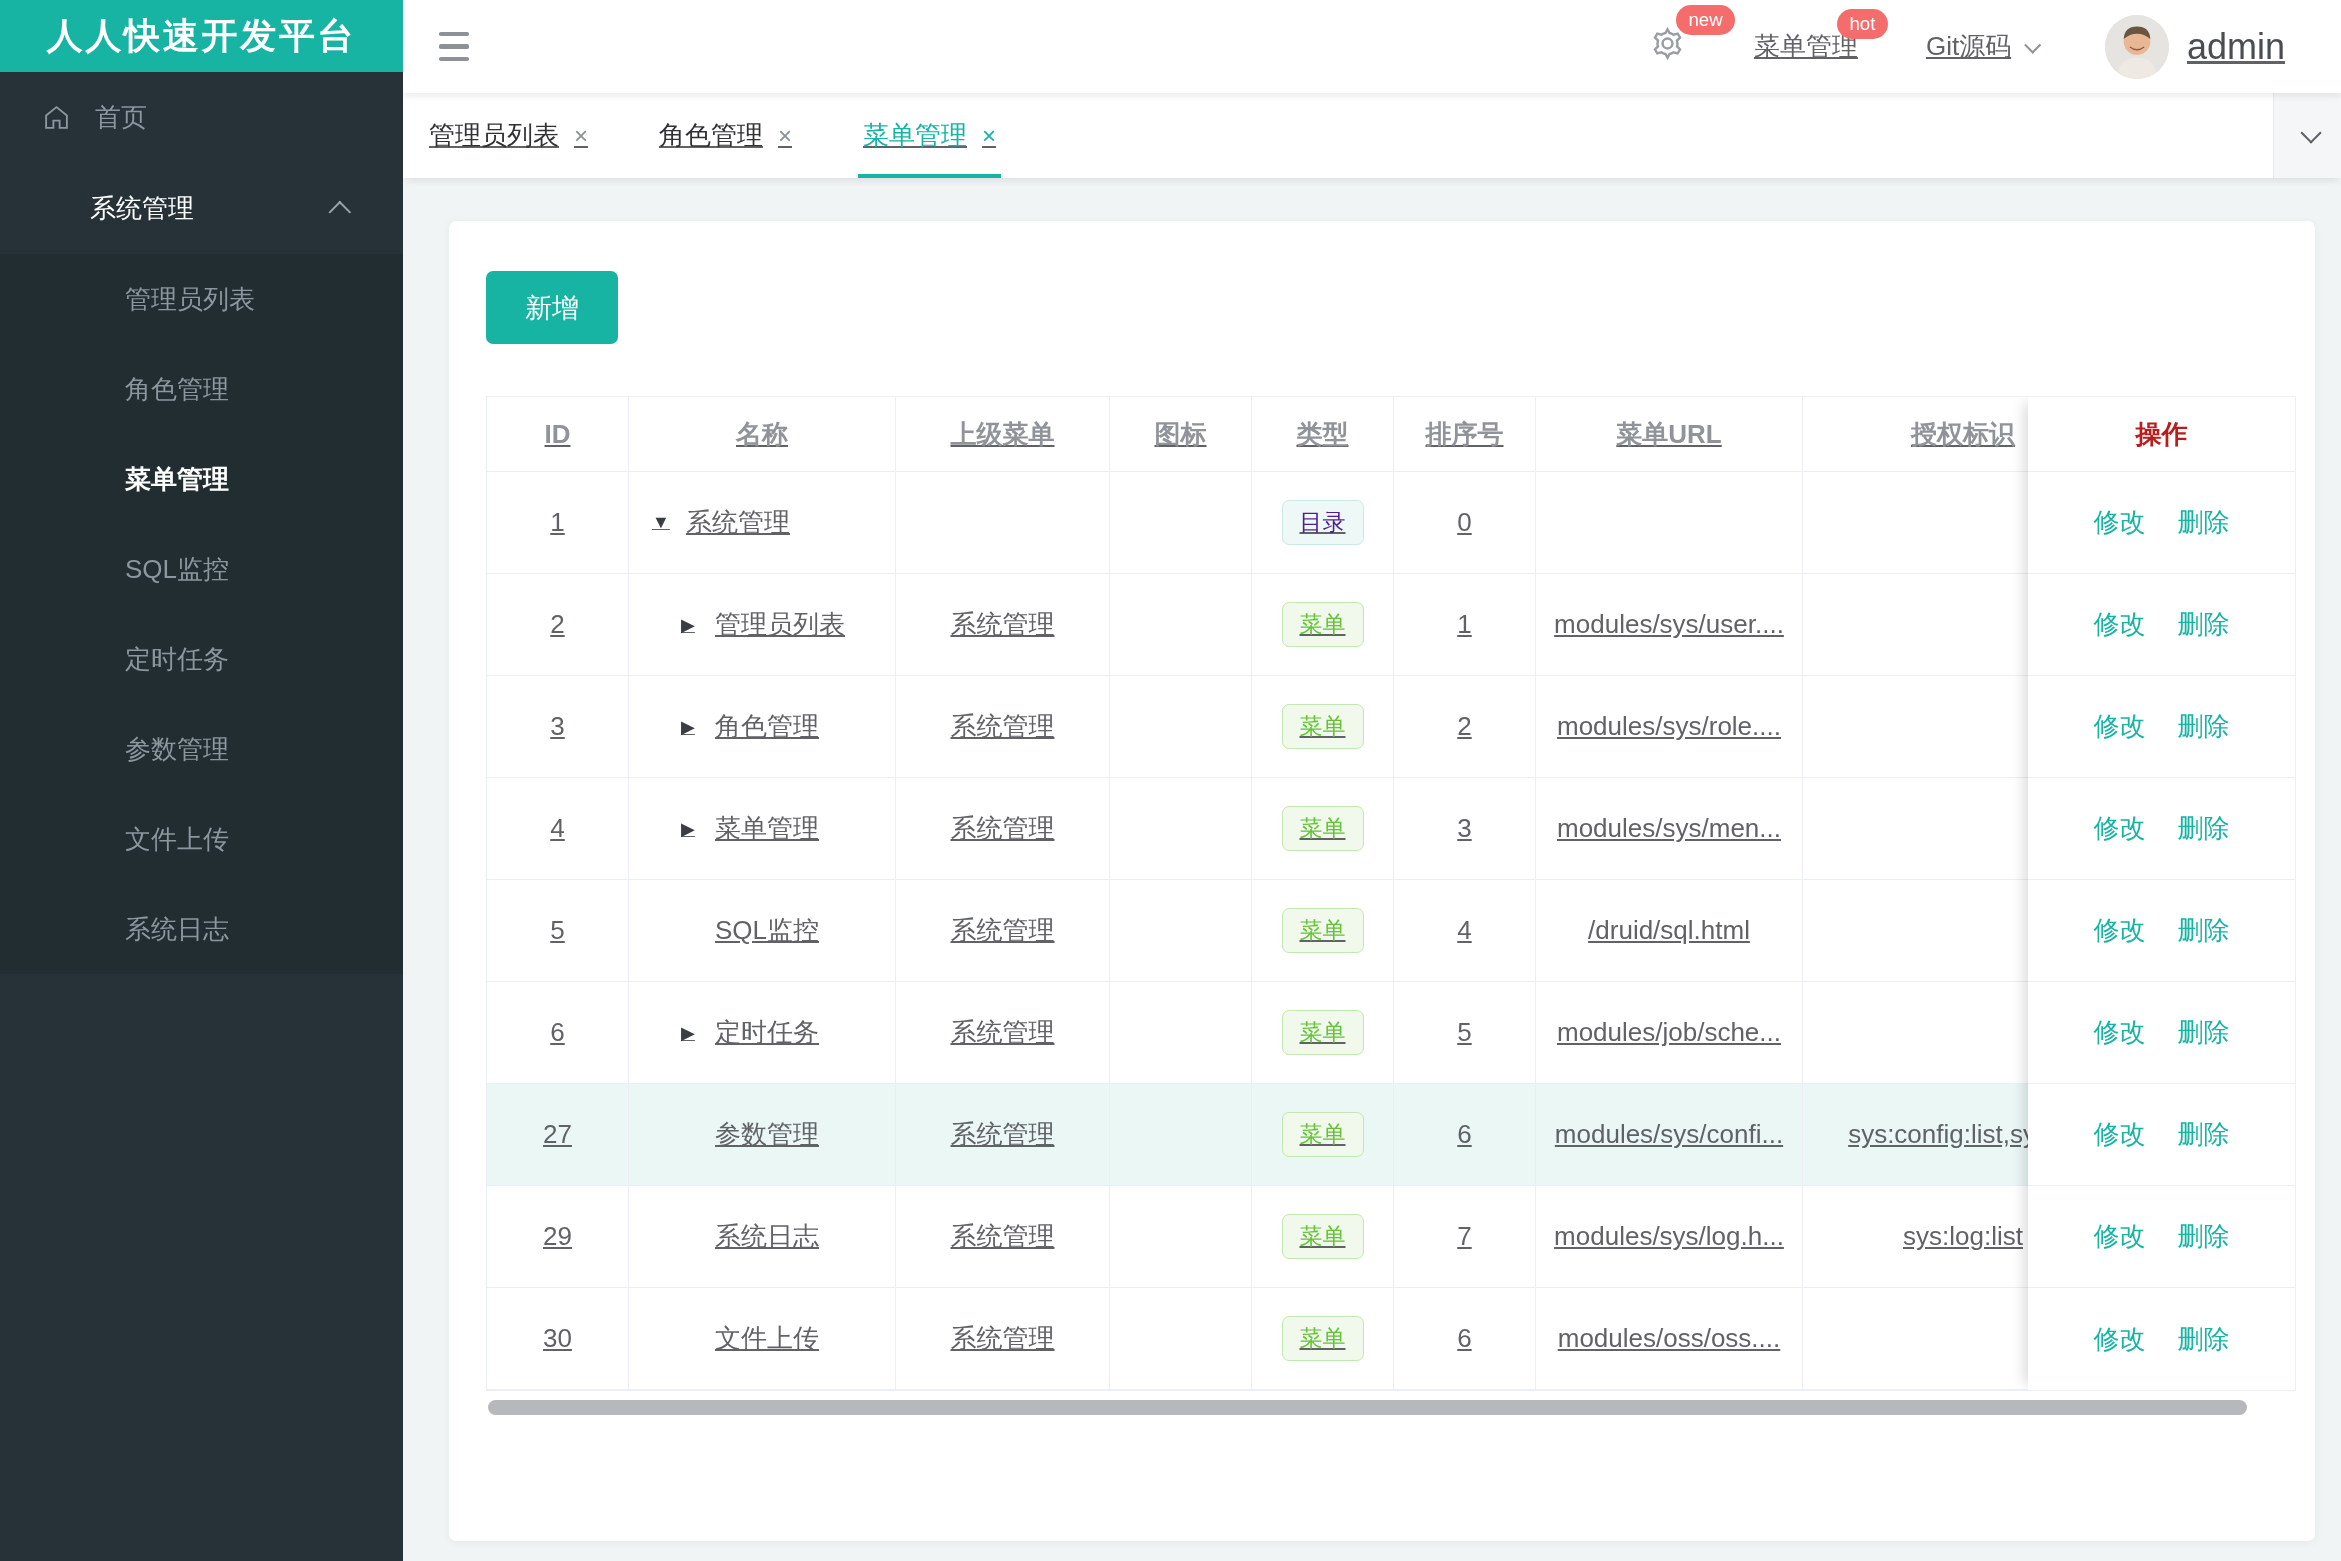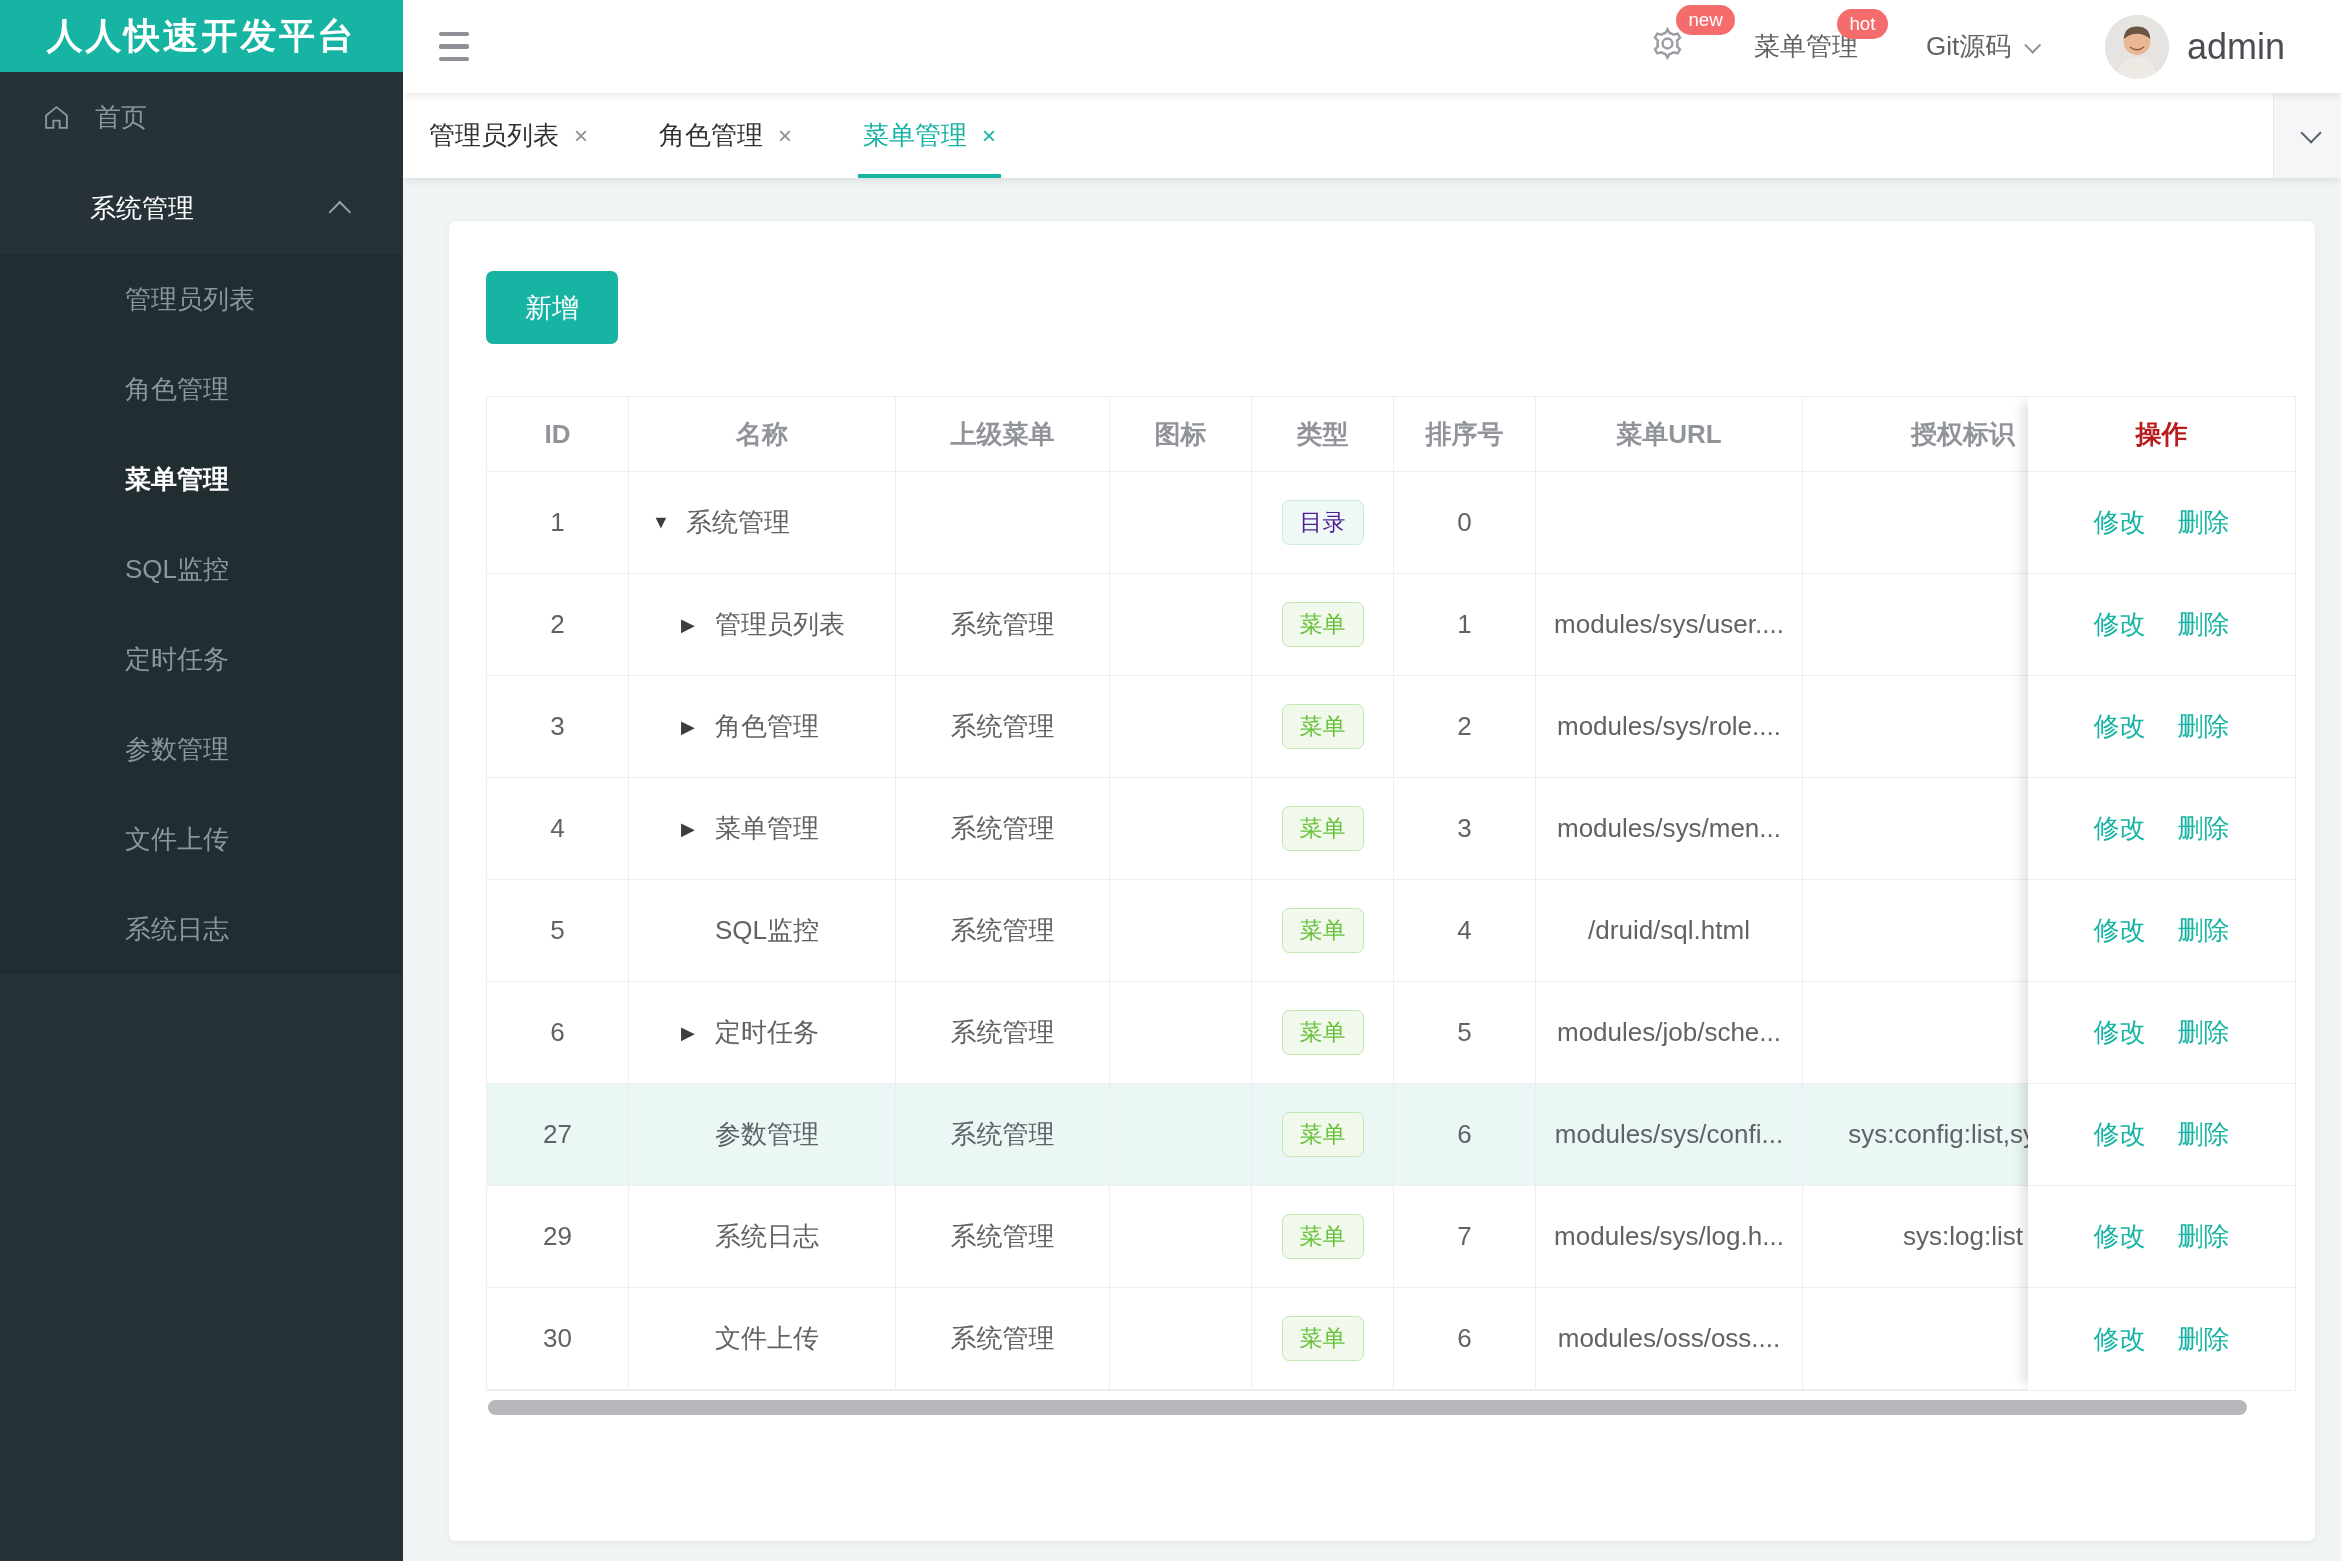--- a/index.html
+++ b/index.html
@@ -21,21 +21,21 @@
   .group-head .sp { flex:1; }
   .caret-up { width:16px; height:16px; border-left:2.7px solid #97a4ab; border-top:2.7px solid #97a4ab;
               transform:rotate(45deg) translateY(4.5px); }
   .submenu { background:#222d32; }
   .sub-item { height:90px; display:flex; align-items:center; padding-left:125px;
               color:#8a979e; font-size:26px; cursor:pointer; }
   .sub-item.active { color:#ffffff; font-weight:700; }
 
   
   .main { position:absolute; left:403px; top:0; width:1939px; height:1562px;
-          display:flex; flex-direction:column; background:#f1f4f5; }
+          display:flex; flex-direction:column; background:#f1f4f5;text-decoration:underline; }
 
   
   .topbar { height:93px; background:#fff; display:flex; align-items:center;
             justify-content:space-between; padding:0 57px 0 36px;
             box-shadow:0 2.7px 7.1px rgba(0,0,0,.08); position:relative; z-index:6; }
   .burger { display:flex; flex-direction:column; gap:8px; cursor:pointer; }
   .burger div { width:30px; height:4.5px; background:#8e9297; border-radius:1.8px; }
   .top-right { display:flex; align-items:center; }
   .top-item { position:relative; display:flex; align-items:center; font-size:26px;
               color:#606266; cursor:pointer; margin-left:68px; }

